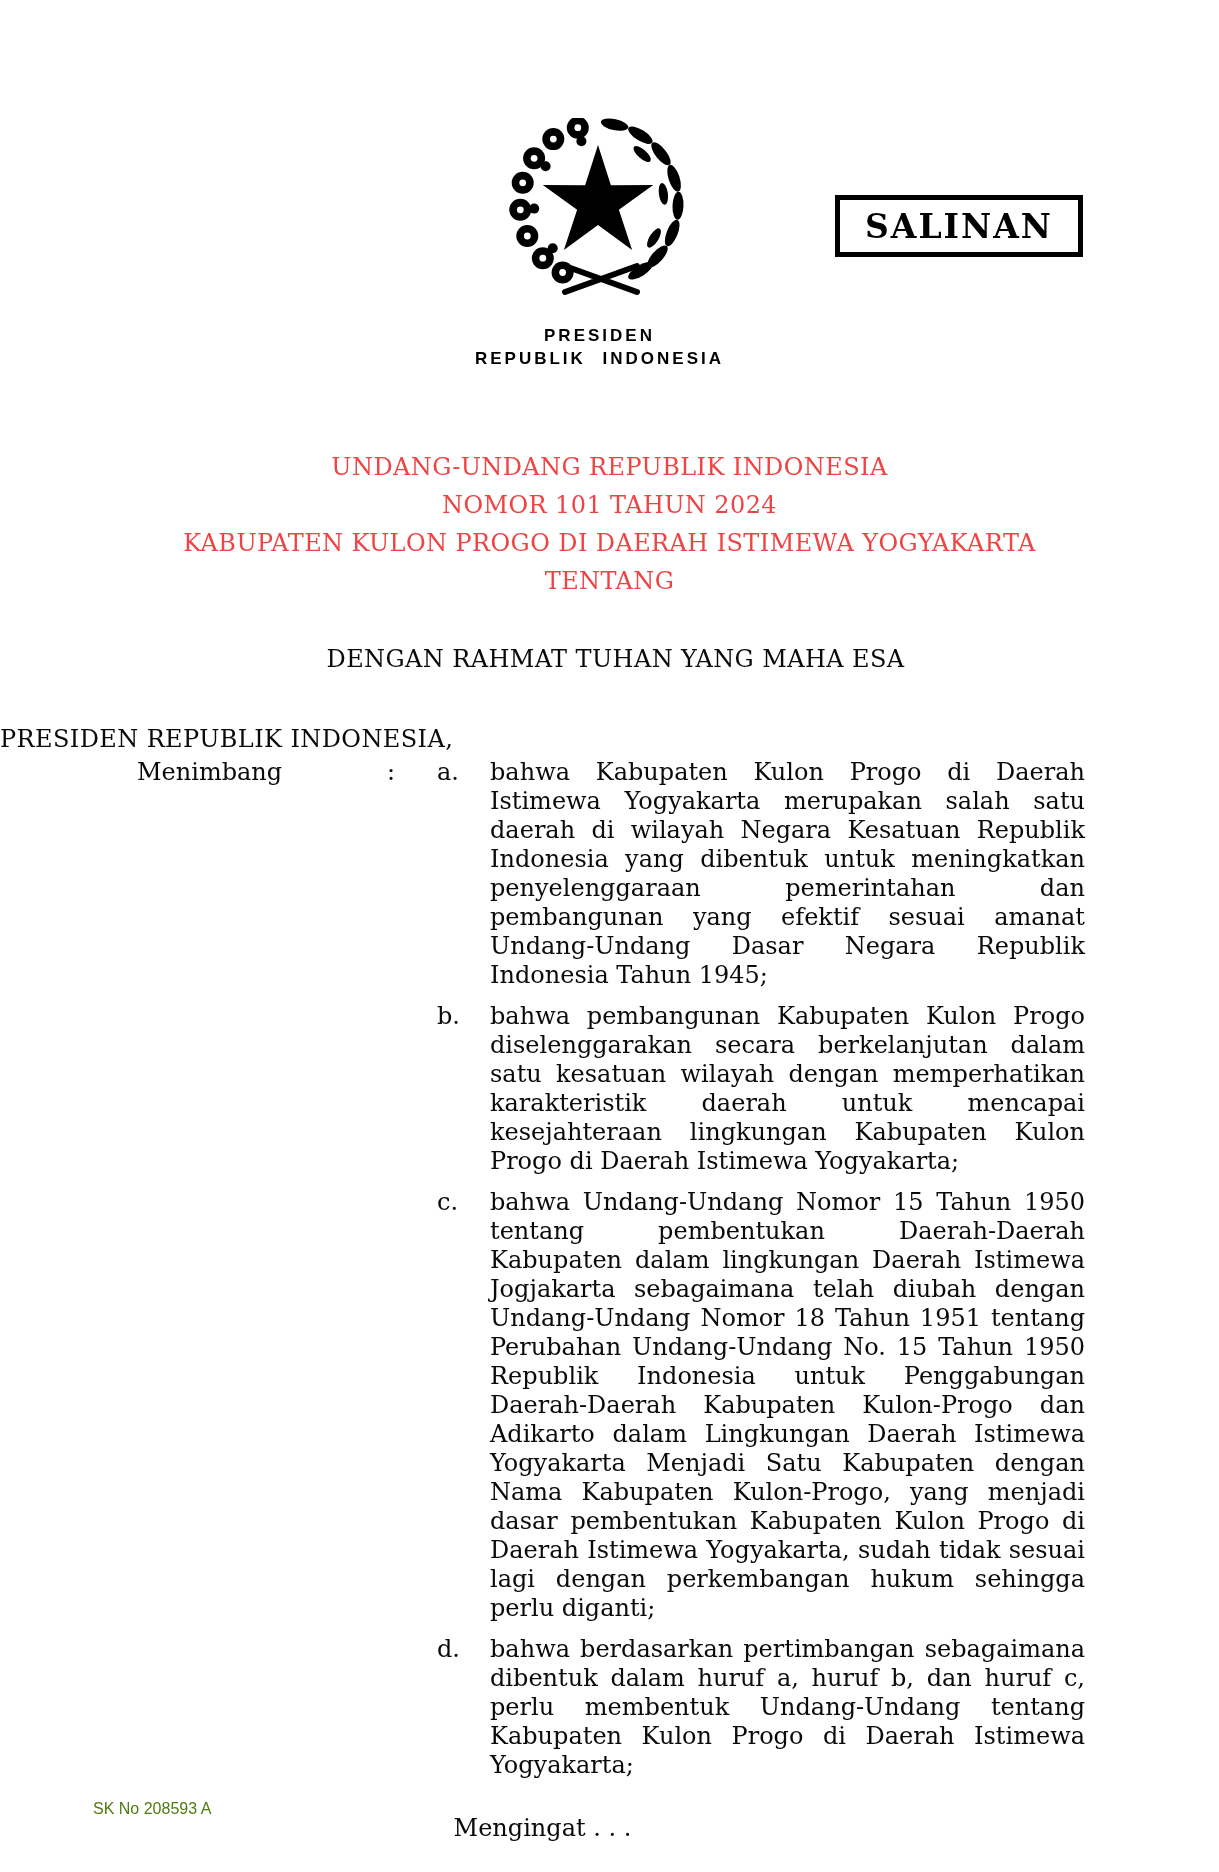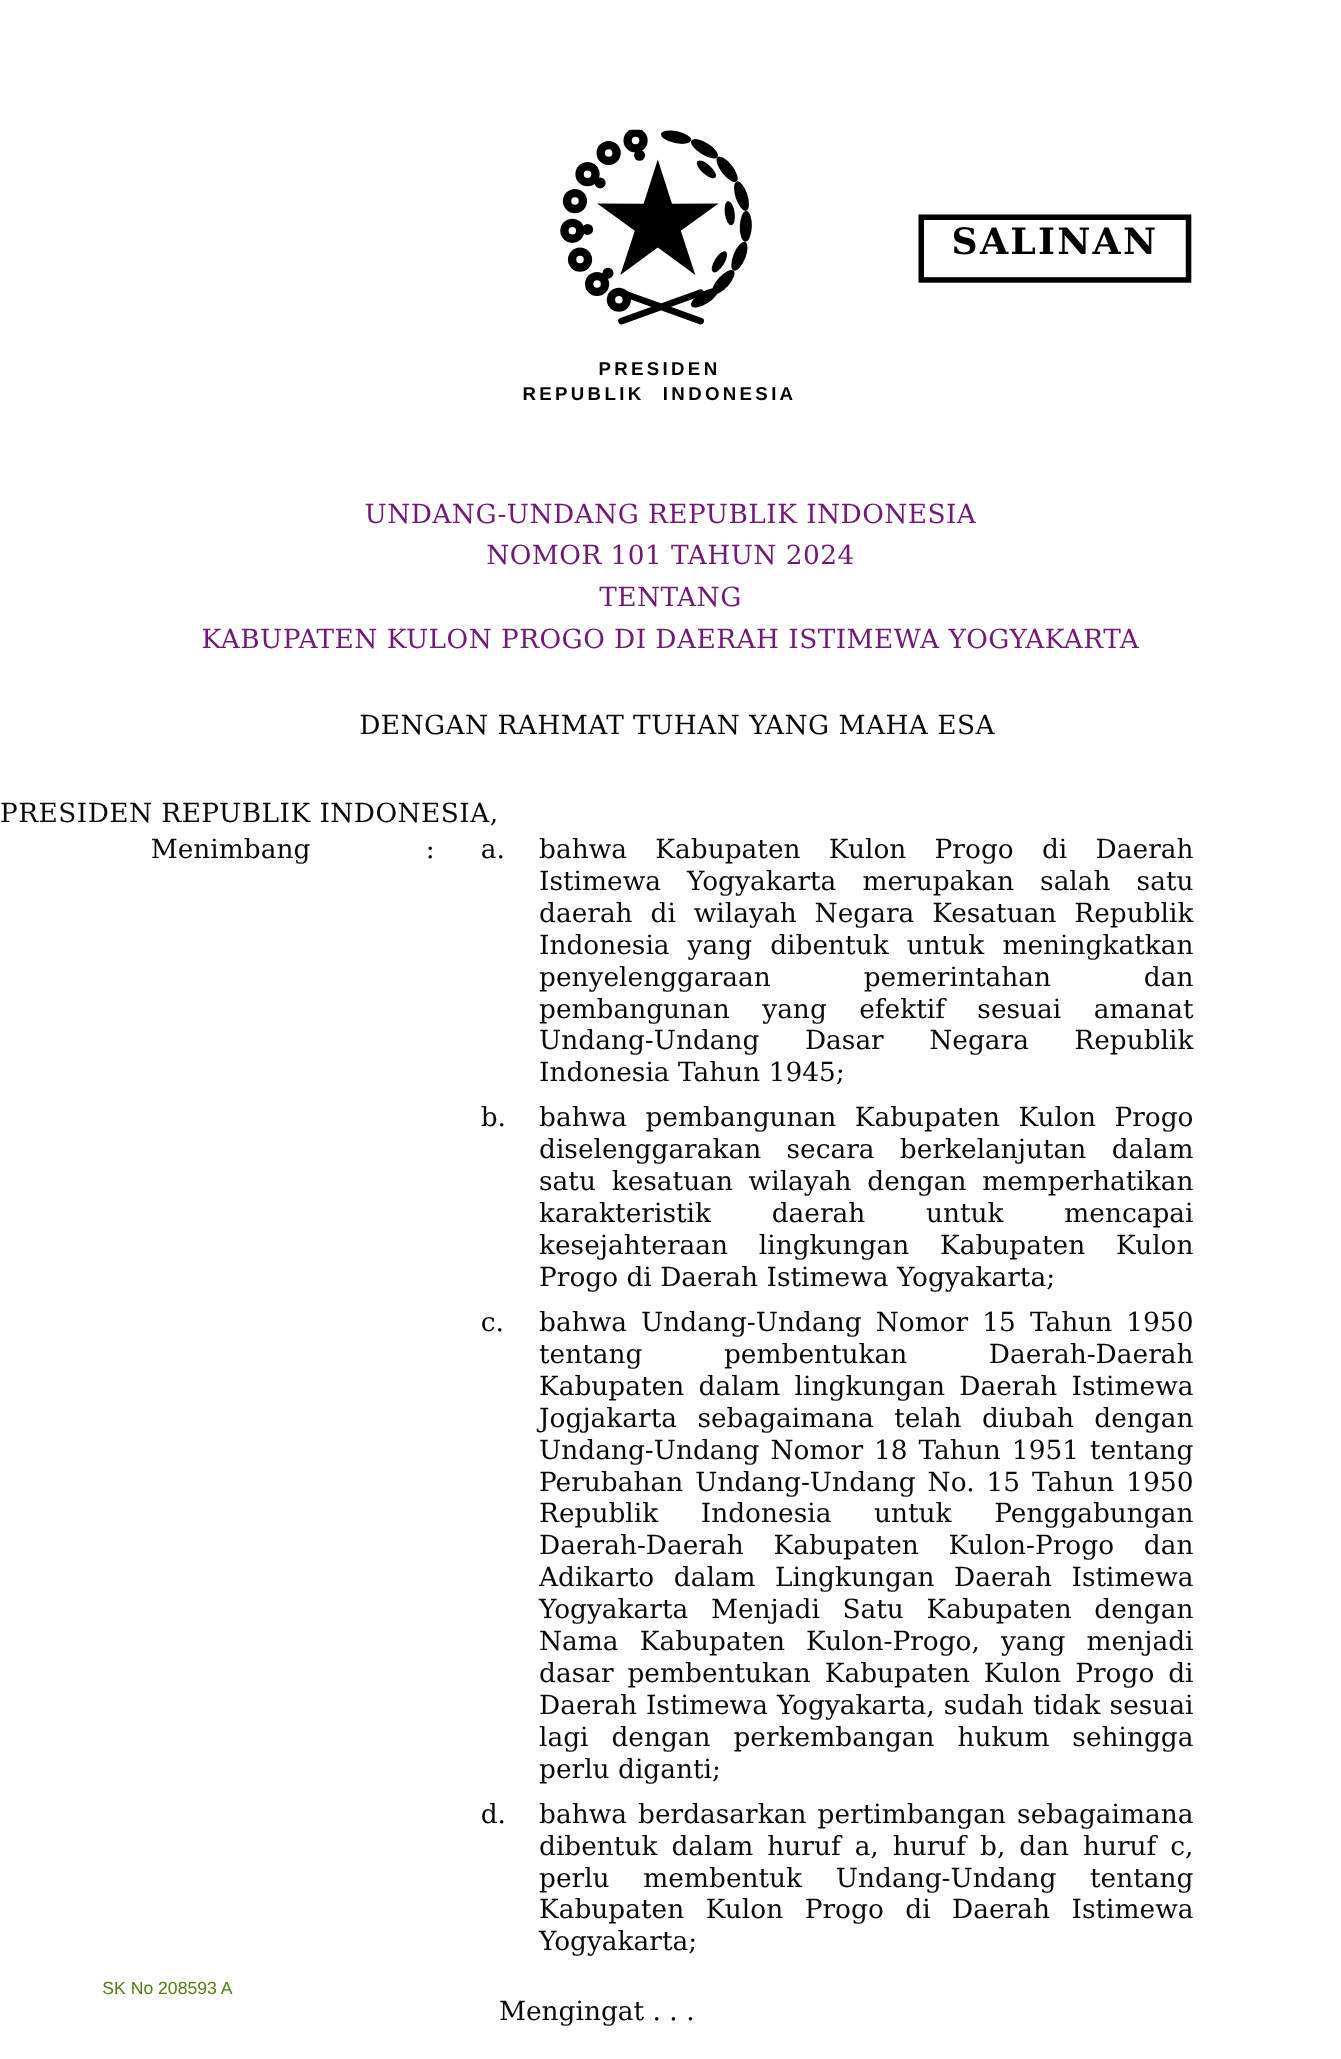--- a/index.html
+++ b/index.html
@@ -36,36 +36,37 @@
 
   
   .salinan-box {
     position: absolute;
     left: 835px;
     top: 195px;
     width: 248px;
     height: 62px;
     border: 5px solid #000;
     display: flex;
+    align-items: center;
     justify-content: center;
     font-family: "DejaVu Serif", serif;
     font-weight: bold;
     font-size: 33px;
     letter-spacing: 2px;
     color: #000;
   }
 
   
   .title-block {
     margin-top: 78px;
     text-align: center;
     font-size: 24px;
     line-height: 38px;
     letter-spacing: 0.4px;
-    color: #701a75;
+    color: #ef4444;
   }
   .invocation {
     margin-top: 40px;
     text-align: center;
     font-size: 24px;
     line-height: 38px;
     letter-spacing: 0.4px;
     padding-left: 12px;
   }
   .authority {
@@ -170,22 +171,22 @@
     <div>REPUBLIK INDONESIA</div>
   </div>
 
   <div class="salinan-box">
     <span>SALINAN</span>
   </div>
 
   <div class="title-block">
     <div>UNDANG-UNDANG REPUBLIK INDONESIA</div>
     <div>NOMOR 101 TAHUN 2024</div>
+    <div>KABUPATEN KULON PROGO DI DAERAH ISTIMEWA YOGYAKARTA</div>
     <div>TENTANG</div>
-    <div>KABUPATEN KULON PROGO DI DAERAH ISTIMEWA YOGYAKARTA</div>
   </div>
 
   <div class="invocation">DENGAN RAHMAT TUHAN YANG MAHA ESA</div>
   <div class="authority">PRESIDEN REPUBLIK INDONESIA,</div>
 
   <div class="consider-row">
     <div class="consider-label">Menimbang</div>
     <div class="consider-colon">:</div>
     <div class="consider-items">
 

